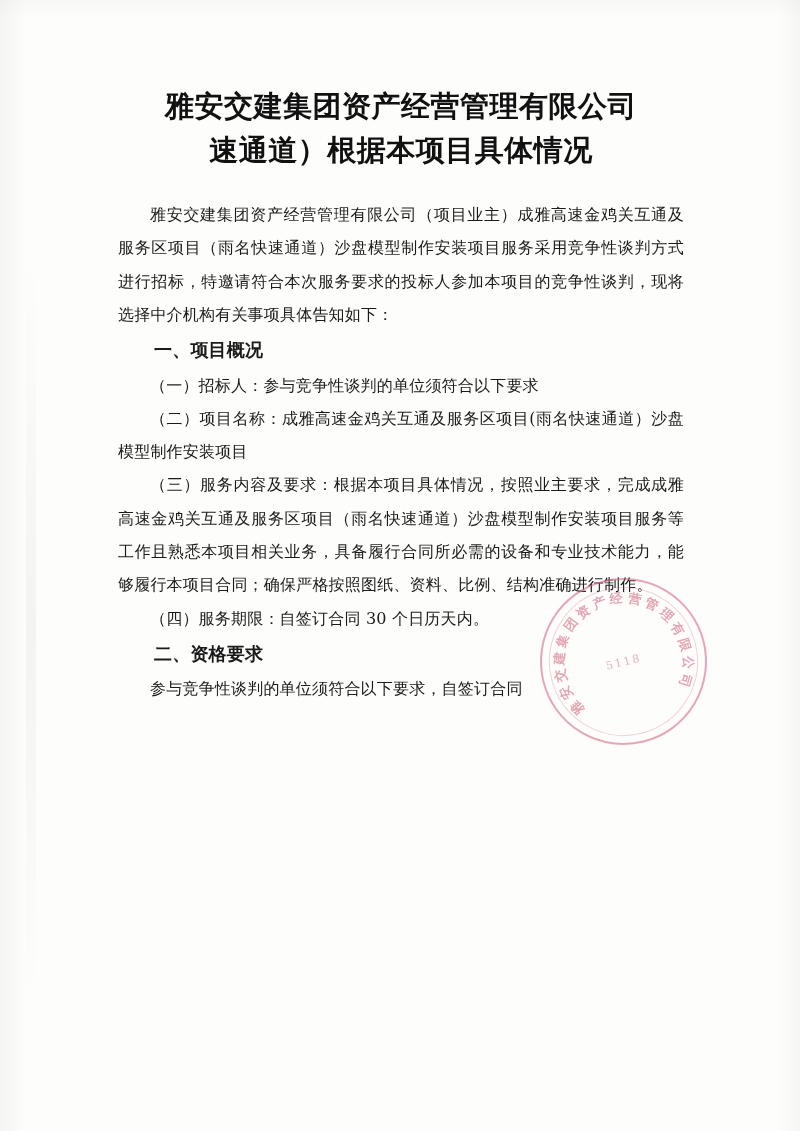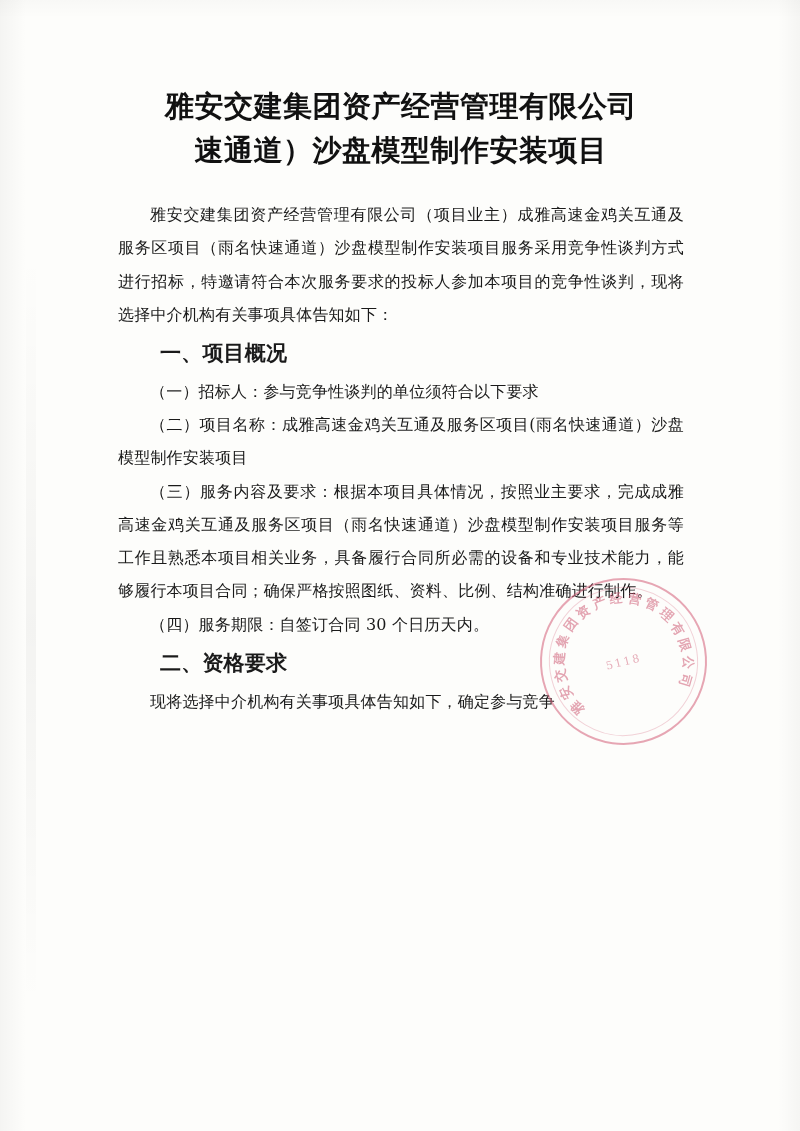--- a/index.html
+++ b/index.html
@@ -57,21 +57,21 @@
     line-height: 2.08;
     margin: 0;
     text-align: justify;
     text-justify: inter-ideograph;
     letter-spacing: 0.2px;
   }
   p.indent {
     text-indent: 2em;
   }
   .sec-head {
-    font-size: 21px;
+    font-size: 18px;
     line-height: 2.08;
     font-weight: bold;
     text-indent: 2em;
     margin: 0;
     letter-spacing: 0.2px;
   }
   .gap-after-title {
     height: 26px;
   }
   .stamp {
@@ -130,35 +130,35 @@
 <body>
 
 <div class="page">
 
   <div class="edge-smudge"></div>
 
   <div class="content">
 
     <div class="doc-title">
       <span class="tline">雅安交建集团资产经营管理有限公司</span>
-      <span class="tline">速通道）沙盘模型制作安装项目</span>
+      <span class="tline">速通道）根据本项目具体情况</span>
     </div>
 
     <div class="gap-after-title"></div>
 
     <p class="para indent">雅安交建集团资产经营管理有限公司（项目业主）成雅高速金鸡关互通及服务区项目（雨名快速通道）沙盘模型制作安装项目服务采用竞争性谈判方式进行招标，特邀请符合本次服务要求的投标人参加本项目的竞争性谈判，现将选择中介机构有关事项具体告知如下：</p>
 
     <p class="sec-head">一、项目概况</p>
     <p class="para indent">（一）招标人：参与竞争性谈判的单位须符合以下要求</p>
     <p class="para indent">（二）项目名称：成雅高速金鸡关互通及服务区项目(雨名快速通道）沙盘模型制作安装项目</p>
     <p class="para indent">（三）服务内容及要求：根据本项目具体情况，按照业主要求，完成成雅高速金鸡关互通及服务区项目（雨名快速通道）沙盘模型制作安装项目服务等工作且熟悉本项目相关业务，具备履行合同所必需的设备和专业技术能力，能够履行本项目合同；确保严格按照图纸、资料、比例、结构准确进行制作。</p>
     <p class="para indent">（四）服务期限：自签订合同 30 个日历天内。</p>
 
     <p class="sec-head">二、资格要求</p>
-    <p class="para indent">现将选择中介机构有关事项具体告知如下，确定参与竞争</p>
+    <p class="para indent">参与竞争性谈判的单位须符合以下要求，自签订合同</p>
 
   </div>
 
   <div class="stamp">
     <div class="inner-ring"></div>
     <div class="stamp-text">
         <span class="st-ch" style="left: 19.0744px; top: 105.5px; transform: rotate(-120deg);">雅</span>
         <span class="st-ch" style="left: 12.4011px; top: 88.983px; transform: rotate(-104deg);">安</span>
         <span class="st-ch" style="left: 10.539px; top: 71.2664px; transform: rotate(-88deg);">交</span>
         <span class="st-ch" style="left: 13.6324px; top: 53.7229px; transform: rotate(-72deg);">建</span>

